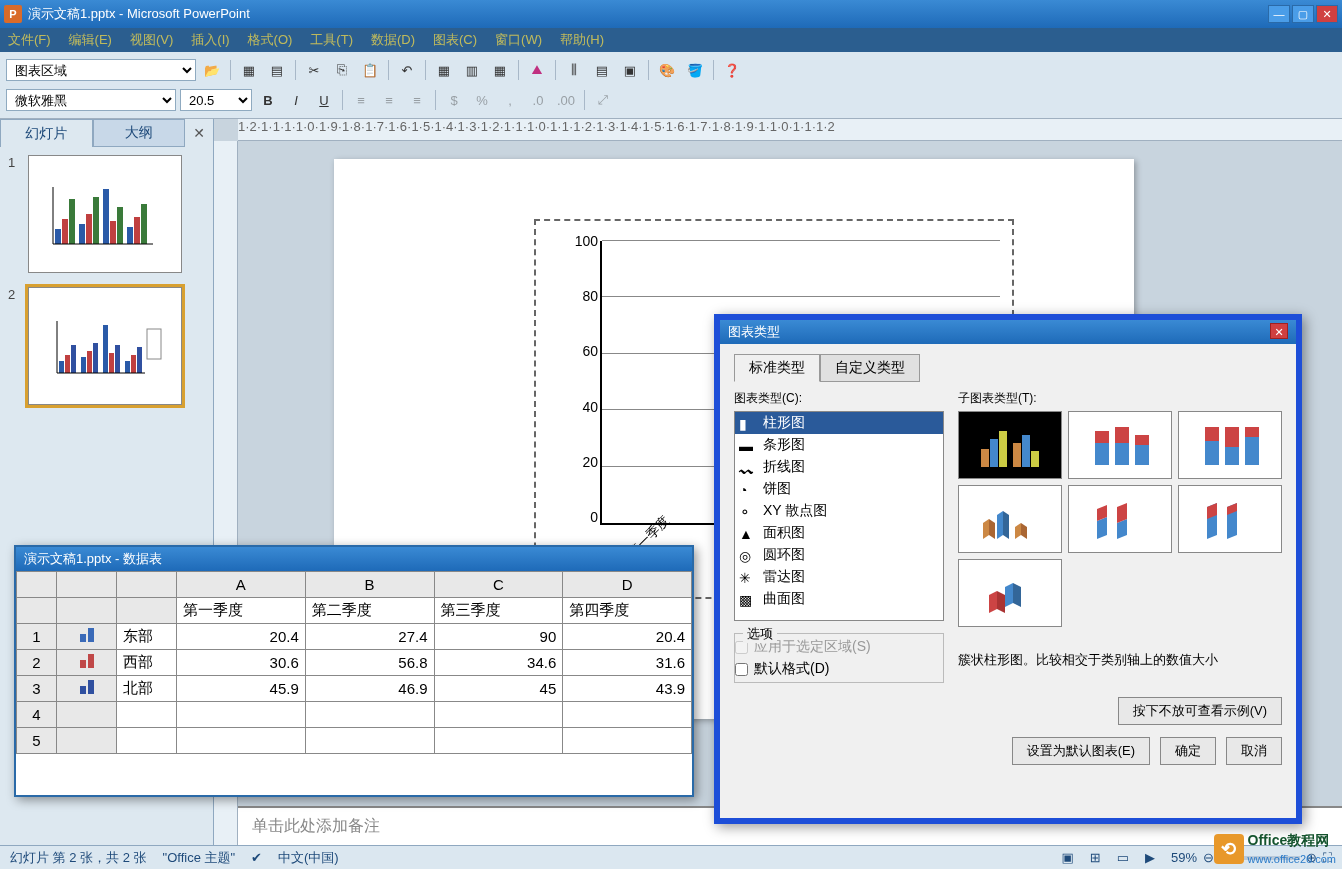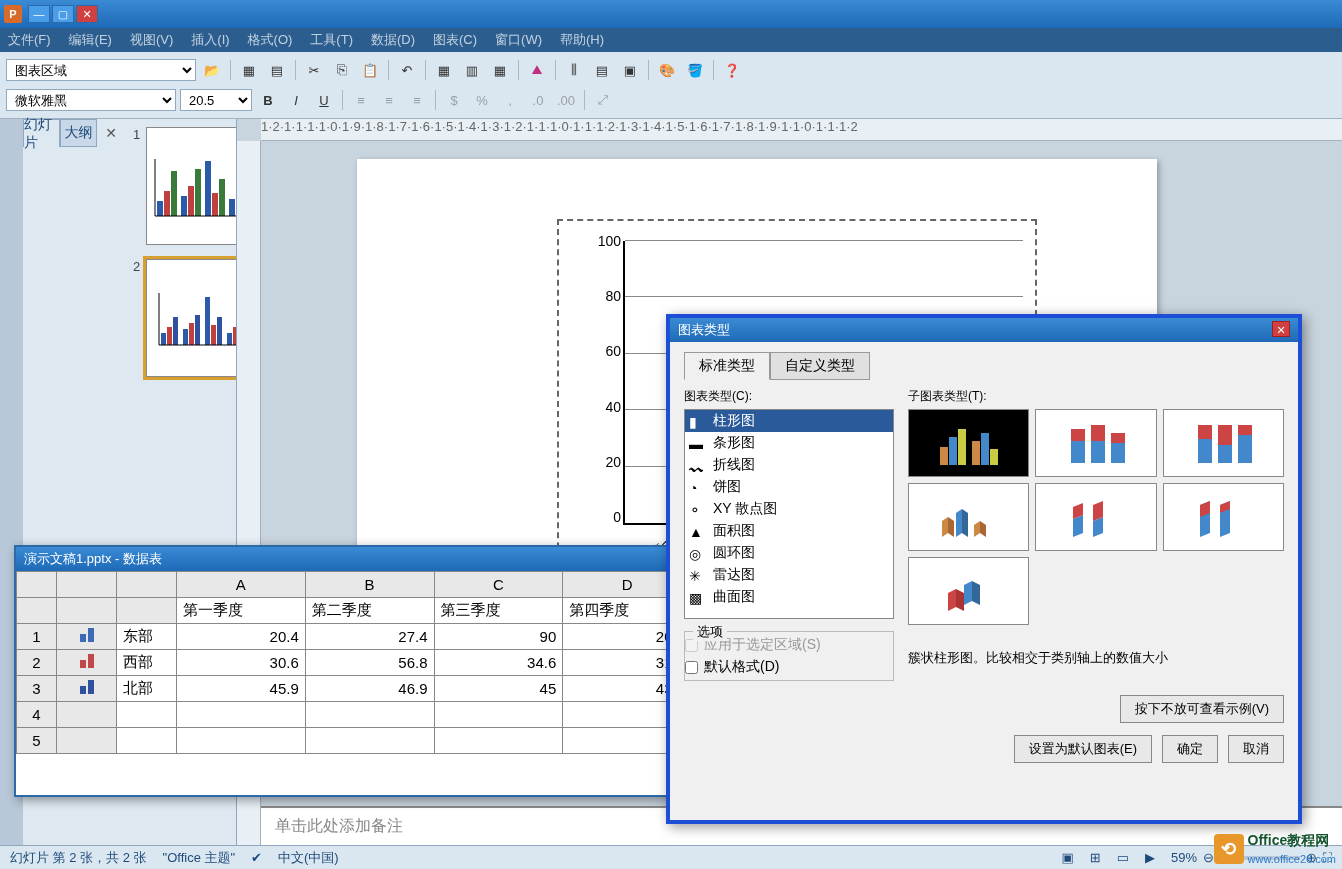--- a/index.html
+++ b/index.html
@@ -7,36 +7,36 @@
 
 
 .titlebar { background: linear-gradient(#3a8ad4,#1e6ab8); height: 28px; display: flex; align-items: center; padding: 0 4px; color: #fff; font-size: 13px; }
 .titlebar .app-icon { width: 18px; height: 18px; background: #d96b2a; border-radius: 2px; margin-right: 6px; display:flex; align-items:center; justify-content:center; font-weight:bold; color:#fff; font-size:11px;}
 .titlebar .title { flex: 1; }
 .win-controls { display: flex; gap: 2px; }
 .win-btn { width: 22px; height: 18px; background: #4a9de8; border: 1px solid #2a6aa8; display:flex; align-items:center; justify-content:center; color:#fff; font-size:11px; }
 .win-btn.close { background: #d04040; }
 
 
-.menubar { height: 24px; background: #2b5e8f; display: flex; align-items: center; padding: 0 8px; gap: 18px; color: #ffffff; font-size: 13px; }
+.menubar { height: 24px; background: #2b5e8f; display: flex; align-items: center; padding: 0 8px; gap: 18px; color: #fde047; font-size: 13px; }
 .menubar span { opacity: 0.7; }
 
 
 .toolbar-area { background: #dbe7f0; border-bottom: 1px solid #a0b0c0; padding: 3px 6px; }
 .toolbar-row { display: flex; align-items: center; gap: 4px; height: 30px; }
 .tb-combo { height: 22px; font-size: 13px; border: 1px solid #8faac0; background: #fff; padding: 0 20px 0 4px; min-width:100px;}
 .tb-btn { width: 24px; height: 24px; border: 1px solid transparent; display:flex; align-items:center; justify-content:center; font-size:13px; color:#333; border-radius:2px;}
 .tb-sep { width: 1px; height: 20px; background: #a8b8c8; margin: 0 2px; }
 .tb-combo.wide { min-width: 190px; }
 .tb-combo.font { min-width: 170px; }
 .tb-combo.size { min-width: 60px; }
 
 
 .main { display: flex; height: calc(100% - 28px - 24px - 66px - 24px); }
-.left-panel { width: 214px; background: #dde8f0; border-right: 1px solid #8fa8c0; display: flex; flex-direction: row; margin-left: 23px; }
+.left-panel { width: 214px; background: #dde8f0; border-right: 1px solid #8fa8c0; display: flex; flex-direction: column; }
 .panel-tabs { display: flex; height: 28px; }
 .panel-tab { flex: 1; background: #c8d8e8; border: 1px solid #8fa8c0; display:flex; align-items:center; justify-content:center; font-size:14px; color:#1e4a7a;}
 .panel-tab.active { background:#dde8f0; border-bottom:none; }
 .panel-close { width: 28px; display:flex; align-items:center; justify-content:center; font-size:14px; color:#555;}
 .thumbnails { flex: 1; overflow: auto; padding: 8px; }
 .thumb { display: flex; gap: 6px; margin-bottom: 14px; }
 .thumb-num { font-size: 13px; color: #444; width:14px;}
 .thumb-slide { width: 154px; height: 118px; background: #fff; border: 1px solid #888; display:flex; align-items:center; justify-content:center;}
 .thumb.selected .thumb-slide { outline: 3px solid #d8a030; }
 
@@ -75,21 +75,21 @@
 .ds-grid th, .ds-grid td { border:1px solid #888; padding:3px 6px; height:26px;}
 .ds-grid th { background:#e8e8e8; font-weight:normal; text-align:center;}
 .ds-grid .rowhead { background:#e8e8e8; text-align:center; width:40px;}
 .ds-grid .iconcell { width:60px; text-align:center;}
 .mini-bars { display:inline-flex; gap:2px; align-items:flex-end; height:14px;}
 .mini-bars span { width:6px;}
 .ds-grid td.num { text-align:right;}
 .ds-grid td.txt { text-align:left;}
 
 
-.dialog { position:absolute; right:40px; top:314px; width:636px; height:510px; background:#f0f0f0; border:4px solid #1d4ed8; box-shadow:3px 3px 12px rgba(0,0,0,0.4);}
+.dialog { position:absolute; right:40px; top:314px; width:588px; height:510px; background:#f0f0f0; border:6px solid #1d4ed8; box-shadow:3px 3px 12px rgba(0,0,0,0.4);}
 .dlg-title { background:linear-gradient(#3a8ad4,#1e6ab8); height:24px; color:#fff; font-size:13px; padding:3px 8px; display:flex; justify-content:space-between;}
 .dlg-close { width:18px; height:16px; background:#d04040; color:#fff; text-align:center; font-size:11px; line-height:16px; border:1px solid #a02020;}
 .dlg-body { padding:10px 14px; font-size:13px;}
 .dlg-tabs { display:flex; gap:0; margin-bottom:8px;}
 .dlg-tab { padding:4px 14px; border:1px solid #999; background:#e0e0e0; font-size:14px;}
 .dlg-tab.active { background:#f0f0f0; border-bottom-color:#f0f0f0;}
 .dlg-cols { display:flex; gap:14px;}
 .dlg-left { width:210px;}
 .dlg-right { flex:1;}
 .dlg-label { font-size:12px; margin-bottom:4px;}
@@ -112,20 +112,21 @@
 .watermark { position:absolute; right:6px; bottom:3px; display:flex; align-items:center; gap:4px; font-size:14px; font-weight:bold;}
 .watermark .ologo { width:30px; height:30px; background:#e8982a; border-radius:4px; color:#fff; display:flex; align-items:center; justify-content:center; font-size:18px;}
 .watermark .t1 { color:#14532d;}
 .watermark .t2 { color:#2a7ac8; font-weight:normal; font-size:11px;}
 </style>
 </head>
 <body>
 
 <div class="titlebar">
   <div class="app-icon">P</div>
+  <div class="title">演示文稿1.pptx - Microsoft PowerPoint</div>
   <div class="win-controls">
     <div class="win-btn">—</div>
     <div class="win-btn">▢</div>
     <div class="win-btn close">✕</div>
   </div>
 </div>
 
 <div class="menubar">
   <span>文件(F)</span>
   <span>编辑(E)</span>

